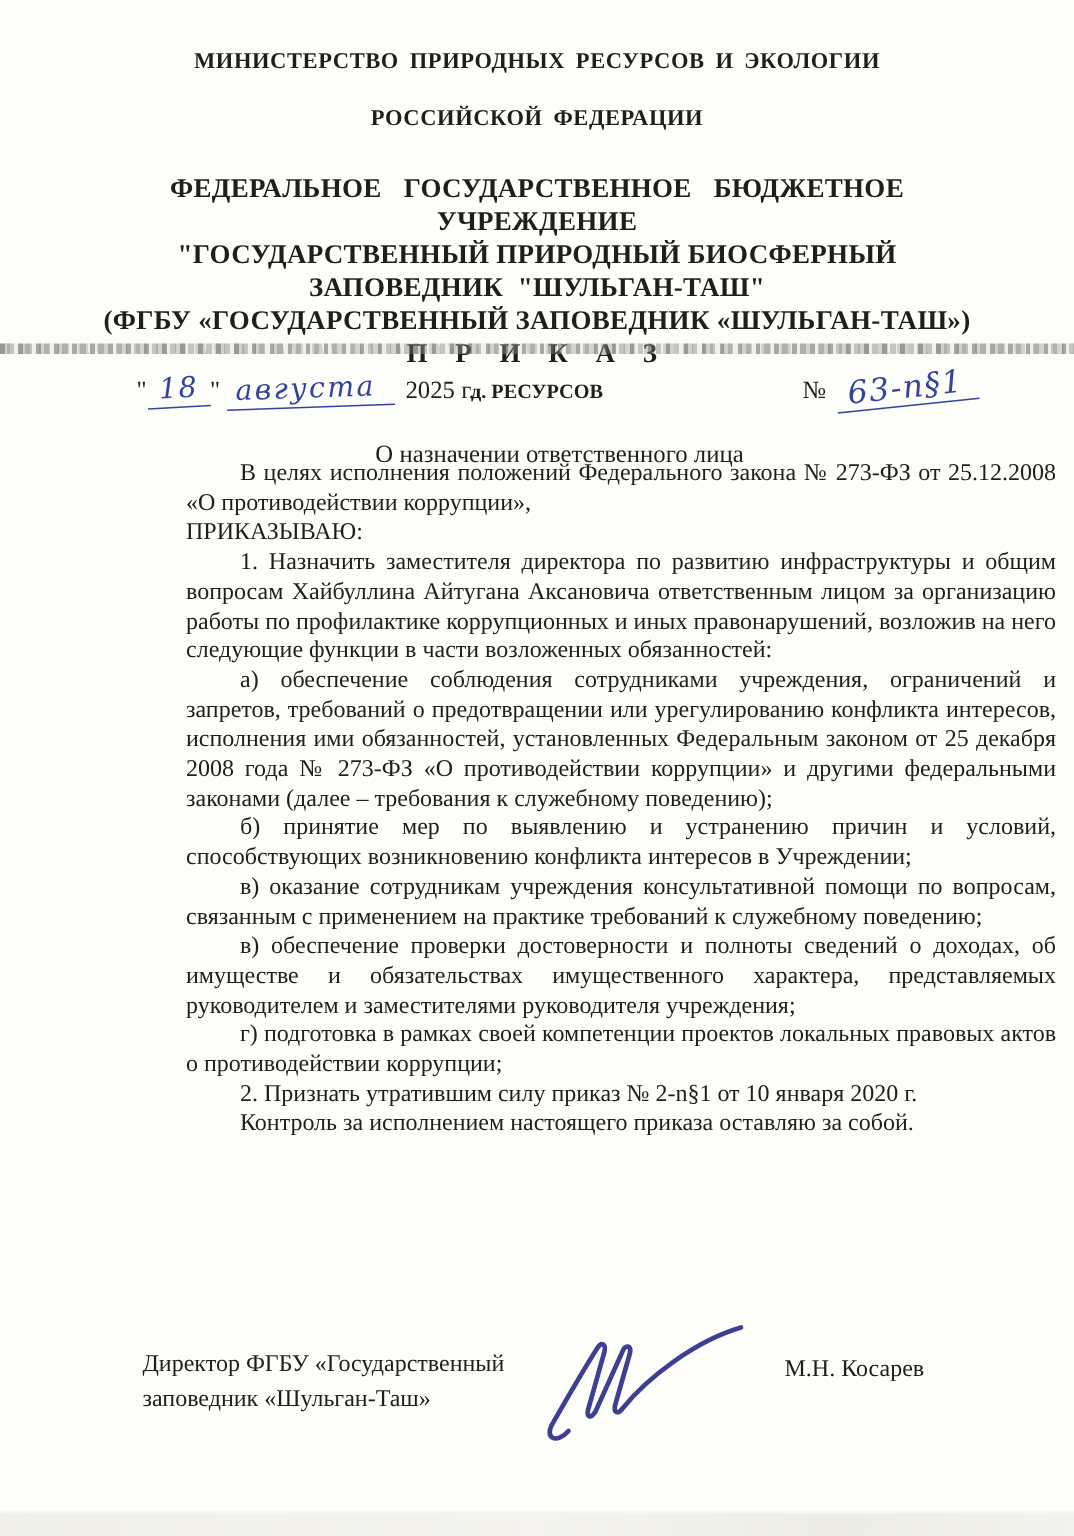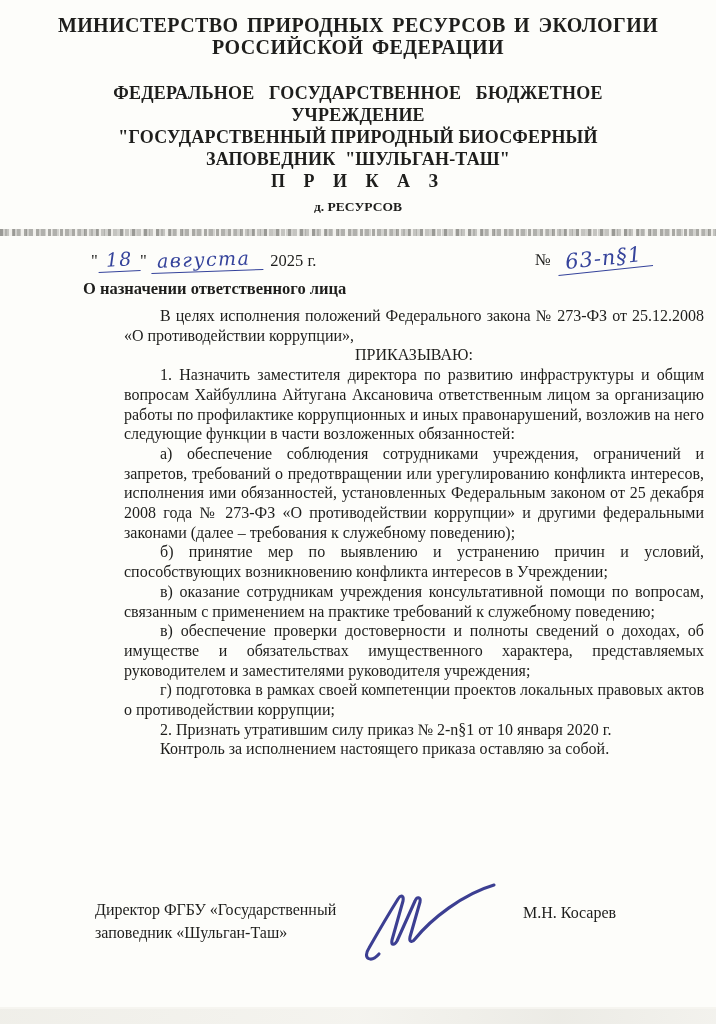--- a/index.html
+++ b/index.html
@@ -7,21 +7,21 @@
   .page {
     position:relative;
     width:716px; height:1024px;
     background:#fdfdfa;
     overflow:hidden;
     font-family:"Liberation Serif", serif;
     color:#1e1e1c;
   }
   
   .header { position:absolute; top:14px; left:40px; width:636px; text-align:center; }
-  .ministry-line { font-size:20px; font-weight:bold; line-height:22px; letter-spacing:.4px; word-spacing:3px; }
+  .ministry-line { font-size:15px; font-weight:bold; line-height:22px; letter-spacing:.4px; word-spacing:3px;margin-top:16px; }
   .org-block { margin-top:24px; }
   .org-line { font-size:18px; font-weight:bold; line-height:22px; letter-spacing:.2px; }
   .org-line.wide { word-spacing:10px; }
   .org-line.mid  { word-spacing:5px; }
   .doc-type { font-size:18px; font-weight:bold; line-height:22px; letter-spacing:7px; }
   .location { margin-top:7px; font-size:13.5px; font-weight:bold; line-height:15px; position:relative; z-index:2; }
   
   .perforation {
     position:absolute; top:229px; left:0; width:716px; height:7px; z-index:1;
     background:
@@ -32,24 +32,24 @@
   
   .date-row { position:absolute; top:244px; left:83px; width:580px; height:34px; font-size:16.5px; }
   .date-left { position:absolute; left:8px; top:4px; white-space:nowrap; }
   .hand { font-family:"DejaVu Serif", serif; font-style:italic; color:#35439b; }
   .hw-day { display:inline-block; font-size:19px; padding:0 8px 1px 8px; border-bottom:1.6px solid #35439b; transform:rotate(-3deg); letter-spacing:1px; }
   .hw-month { display:inline-block; font-size:19px; padding:0 12px 1px 6px; border-bottom:1.6px solid #35439b; transform:rotate(-2deg); letter-spacing:1.5px; margin-right:8px; }
   .typed { color:#1e1e1c; }
   .num-group { position:absolute; left:452px; top:2px; white-space:nowrap; }
   .hw-number { display:inline-block; font-size:21px; padding:0 10px 0 8px; border-bottom:1.6px solid #35439b; transform:rotate(-6deg); letter-spacing:1px; margin-left:6px; }
   
-  .doc-title { position:absolute; top:279px; left:83px; width:580px; font-weight:bold; font-size:16.5px; }
+  .doc-title { position:absolute; top:293px; left:83px; width:580px; text-align:center; font-weight:normal; font-size:16.5px; }
   .body { position:absolute; top:306px; left:83px; width:580px; font-size:16px; line-height:19.7px;margin-left:41px; }
   .body p { text-align:justify; text-indent:36px; }
-  .body p.centered { text-align:center; text-indent:0; }
+  .body p.centered { text-indent:0; }
   
   .sig-block { position:absolute; top:898px; left:83px; width:580px; height:90px; font-size:16px; }
   .sig-position { position:absolute; left:12px; top:0; line-height:23px; }
   .sig-name { position:absolute; left:440px; top:6px; white-space:nowrap; }
   .signature-svg { position:absolute; left:278px; top:-16px; }
   
   .bottom-strip {
     position:absolute; bottom:0; left:0; width:716px; height:15px;
     background:linear-gradient(to right, #edece6 0%, #f3f2ed 50%, #e9e8e2 78%, #f1f0eb 100%);
     opacity:.85;
@@ -62,20 +62,21 @@
 <div class="page">
 
   <div class="header">
     <div class="ministry-line">МИНИСТЕРСТВО ПРИРОДНЫХ РЕСУРСОВ И ЭКОЛОГИИ</div>
     <div class="ministry-line">РОССИЙСКОЙ ФЕДЕРАЦИИ</div>
     <div class="org-block">
       <div class="org-line wide">ФЕДЕРАЛЬНОЕ ГОСУДАРСТВЕННОЕ БЮДЖЕТНОЕ</div>
       <div class="org-line">УЧРЕЖДЕНИЕ</div>
       <div class="org-line">"ГОСУДАРСТВЕННЫЙ ПРИРОДНЫЙ БИОСФЕРНЫЙ</div>
       <div class="org-line mid">ЗАПОВЕДНИК "ШУЛЬГАН-ТАШ"</div>
+      <div class="org-line">(ФГБУ «ГОСУДАРСТВЕННЫЙ ЗАПОВЕДНИК «ШУЛЬГАН-ТАШ»)</div>
       <div class="doc-type">П Р И К А З</div>
     </div>
     <div class="location">д. РЕСУРСОВ</div>
   </div>
 
   <div class="perforation"></div>
 
   <div class="date-row">
     <div class="date-left">
       <span class="typed">"</span><span class="hand hw-day">18</span><span class="typed">"</span>

